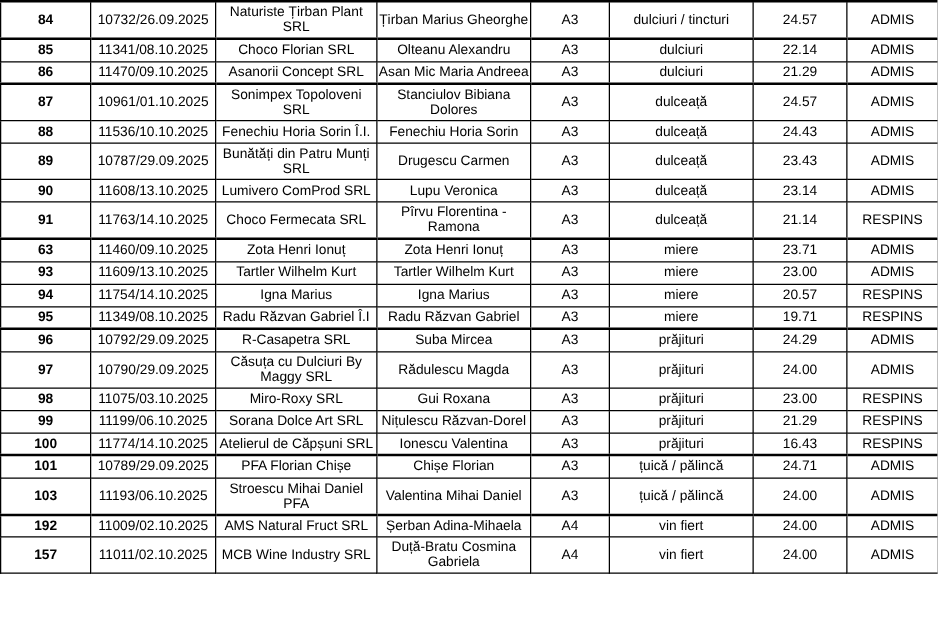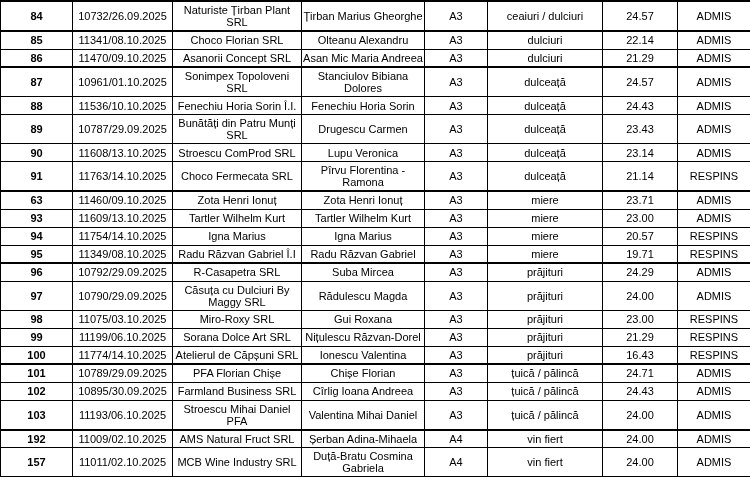--- a/index.html
+++ b/index.html
@@ -54,21 +54,21 @@
     <col style="width:75px">
     <col style="width:73px">
   </colgroup>
   <tbody>
       <tr class="group-end">
     <td class="col-no">84</td>
     <td class="col-reg">10732/26.09.2025</td>
     <td class="col-company">Naturiste Țirban Plant SRL</td>
     <td class="col-person">Țirban Marius Gheorghe</td>
     <td class="col-cat">A3</td>
-    <td class="col-product">ceaiuri / dulciuri</td>
+    <td class="col-product">dulciuri / tincturi</td>
     <td class="col-score">24.57</td>
     <td class="col-status">ADMIS</td>
   </tr>
       <tr>
     <td class="col-no">85</td>
     <td class="col-reg">11341/08.10.2025</td>
     <td class="col-company">Choco Florian SRL</td>
     <td class="col-person">Olteanu Alexandru</td>
     <td class="col-cat">A3</td>
     <td class="col-product">dulciuri</td>
@@ -111,21 +111,21 @@
     <td class="col-company">Bunătăți din Patru Munți SRL</td>
     <td class="col-person">Drugescu Carmen</td>
     <td class="col-cat">A3</td>
     <td class="col-product">dulceață</td>
     <td class="col-score">23.43</td>
     <td class="col-status">ADMIS</td>
   </tr>
       <tr>
     <td class="col-no">90</td>
     <td class="col-reg">11608/13.10.2025</td>
-    <td class="col-company">Stroescu ComProd SRL</td>
+    <td class="col-company">Lumivero ComProd SRL</td>
     <td class="col-person">Lupu Veronica</td>
     <td class="col-cat">A3</td>
     <td class="col-product">dulceață</td>
     <td class="col-score">23.14</td>
     <td class="col-status">ADMIS</td>
   </tr>
       <tr class="group-end">
     <td class="col-no">91</td>
     <td class="col-reg">11763/14.10.2025</td>
     <td class="col-company">Choco Fermecata SRL</td>
@@ -226,30 +226,20 @@
     <td class="col-status">RESPINS</td>
   </tr>
       <tr>
     <td class="col-no">101</td>
     <td class="col-reg">10789/29.09.2025</td>
     <td class="col-company">PFA Florian Chișe</td>
     <td class="col-person">Chișe Florian</td>
     <td class="col-cat">A3</td>
     <td class="col-product">țuică / pălincă</td>
     <td class="col-score">24.71</td>
-    <td class="col-status">ADMIS</td>
-  </tr>
-      <tr>
-    <td class="col-no">102</td>
-    <td class="col-reg">10895/30.09.2025</td>
-    <td class="col-company">Farmland Business SRL</td>
-    <td class="col-person">Cîrlig Ioana Andreea</td>
-    <td class="col-cat">A3</td>
-    <td class="col-product">țuică / pălincă</td>
-    <td class="col-score">24.43</td>
     <td class="col-status">ADMIS</td>
   </tr>
       <tr class="group-end">
     <td class="col-no">103</td>
     <td class="col-reg">11193/06.10.2025</td>
     <td class="col-company">Stroescu Mihai Daniel PFA</td>
     <td class="col-person">Valentina Mihai Daniel</td>
     <td class="col-cat">A3</td>
     <td class="col-product">țuică / pălincă</td>
     <td class="col-score">24.00</td>

